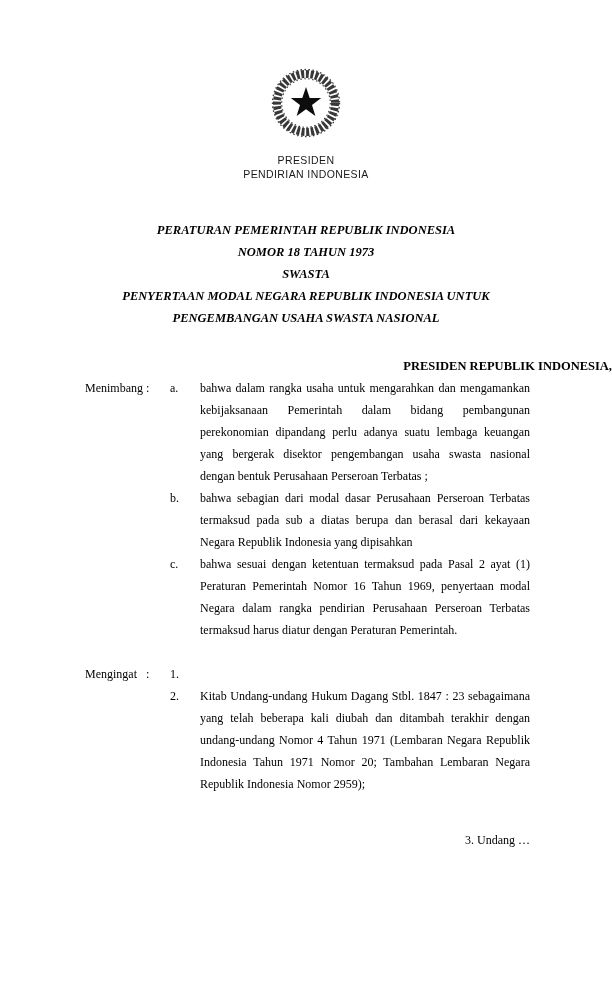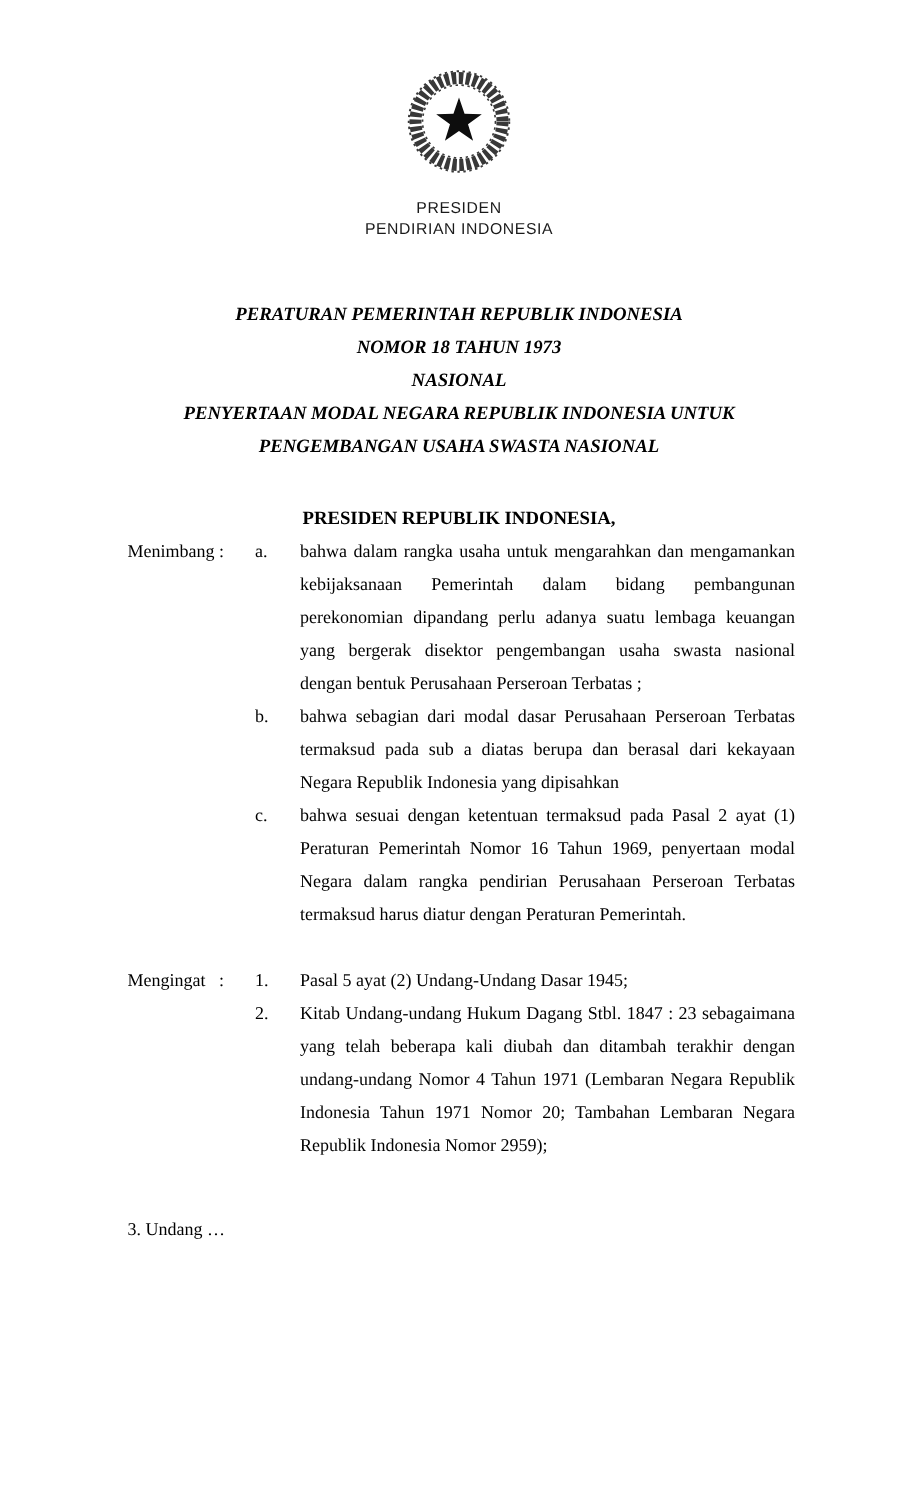--- a/index.html
+++ b/index.html
@@ -5,21 +5,21 @@
   * { box-sizing: border-box; }
   html, body { margin: 0; padding: 0; background: #ffffff; }
   .page {
     width: 612px;
     height: 1008px;
     background: #ffffff;
     color: #000000;
     font-family: "Liberation Serif", serif;
     position: relative;
     overflow: hidden;
-    padding-top: 45px;
+    padding-top: 67px;
   }
   .seal { text-align: center; }
   .org-lines {
     margin-top: 6px;
     text-align: center;
     font-family: "Liberation Sans", sans-serif;
     font-size: 10.5px;
     line-height: 14px;
     letter-spacing: 0.4px;
     color: #1a1a1a;
@@ -28,39 +28,40 @@
     margin-top: 38px;
     padding: 0 41px;
     text-align: center;
     font-weight: bold;
     font-size: 12.5px;
     line-height: 22px;
     font-style: italic;
   }
   .subject {
     margin-top: 26px;
-    text-align: center;
+    text-align: right;
     font-weight: bold;
     font-size: 12.5px;
     line-height: 22px;
   }
   .body {
     margin-left: 85px;
     width: 445px;
     font-size: 12px;
     line-height: 22px;
   }
   .row { display: flex; align-items: flex-start; }
   .lbl { width: 61px; flex: none; }
   .sep { width: 24px; flex: none; }
   .mkr { width: 30px; flex: none; }
   .txt { flex: 1; text-align: justify; }
   .section-gap { height: 22px; }
   .catchword {
     margin-top: 34px;
+    text-align: right;
     font-size: 12px;
     line-height: 22px;
   }
 </style>
 </head>
 <body>
 
 <div class="page">
 
   <div class="seal">
@@ -72,21 +73,21 @@
     </svg>
     <div class="org-lines">
       <div>PRESIDEN</div>
       <div>PENDIRIAN INDONESIA</div>
     </div>
   </div>
 
   <div class="title-block">
     <div>PERATURAN PEMERINTAH REPUBLIK INDONESIA</div>
     <div>NOMOR 18 TAHUN 1973</div>
-    <div>NASIONAL</div>
+    <div>SWASTA</div>
     <div>PENYERTAAN MODAL NEGARA REPUBLIK INDONESIA UNTUK</div>
     <div>PENGEMBANGAN USAHA SWASTA NASIONAL</div>
   </div>
 
   <div class="subject">PRESIDEN REPUBLIK INDONESIA,</div>
 
   <div class="body">
 
     <div class="row">
       <div class="lbl">Menimbang</div>
@@ -108,21 +109,20 @@
       <div class="mkr">c.</div>
       <div class="txt">bahwa sesuai dengan ketentuan termaksud pada Pasal 2 ayat (1) Peraturan Pemerintah Nomor 16 Tahun 1969, penyertaan modal Negara dalam rangka pendirian Perusahaan Perseroan Terbatas termaksud harus diatur dengan Peraturan Pemerintah.</div>
     </div>
 
     <div class="section-gap"></div>
 
     <div class="row">
       <div class="lbl">Mengingat</div>
       <div class="sep">:</div>
       <div class="mkr">1.</div>
-      <div class="txt">Pasal 5 ayat (2) Undang-Undang Dasar 1945;</div>
     </div>
 
     <div class="row">
       <div class="lbl"></div>
       <div class="sep"></div>
       <div class="mkr">2.</div>
       <div class="txt">Kitab Undang-undang Hukum Dagang Stbl. 1847 : 23 sebagaimana yang telah beberapa kali diubah dan ditambah terakhir dengan undang-undang Nomor 4 Tahun 1971 (Lembaran Negara Republik Indonesia Tahun 1971 Nomor 20; Tambahan Lembaran Negara Republik Indonesia Nomor 2959);</div>
     </div>
 
     <div class="catchword">3. Undang …</div>

